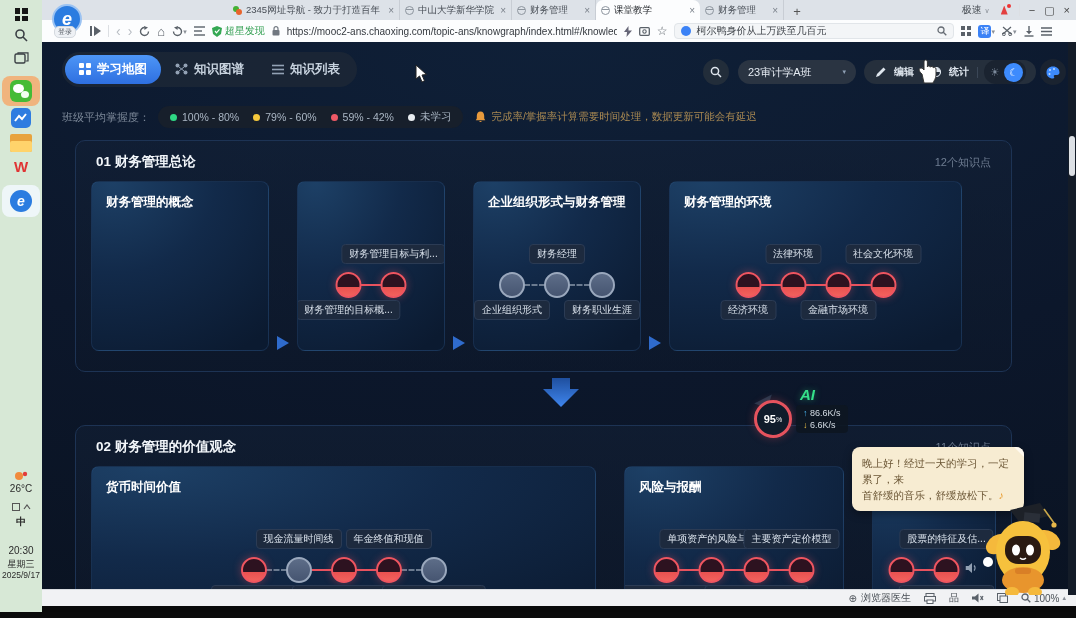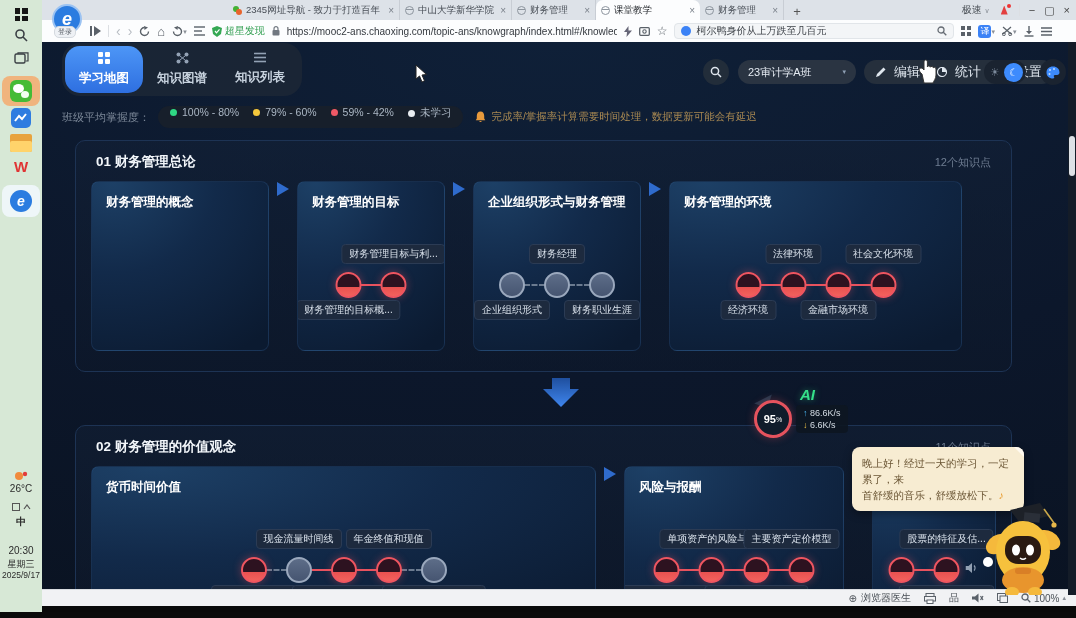--- a/index.html
+++ b/index.html
@@ -61,46 +61,46 @@
 
   .statusbar { position:absolute; left:0; bottom:6px; right:0; height:17px; background:#f1f2f4; border-top:1px solid #d9dce0; display:flex; align-items:center; justify-content:flex-end; gap:13px; padding-right:10px; font-size:10px; color:#4c5258; }
   .black-strip { position:absolute; left:0; bottom:0; width:1076px; height:6px; background:#0b0b0b; z-index:9; }
 
   
   .page { position:absolute; left:0; top:42px; right:0; height:553px; overflow:hidden;
           background:radial-gradient(140% 110% at 50% 0%, #0f2038 0%, #0c172b 55%, #0a1322 100%); }
 
   .pagenav { position:absolute; left:20px; top:10px; height:34px; display:flex; align-items:center; }
   .nav-group { display:flex; align-items:center; background:rgba(28,39,54,.85); border-radius:18px; padding:3px; }
-  .nav-pill { display:flex; align-items:center; gap:6px; padding:6px 14px; border-radius:15px; font-size:12.5px; color:#c7d2de; font-weight:bold;flex-direction:column; }
+  .nav-pill { display:flex; align-items:center; gap:6px; padding:6px 14px; border-radius:15px; font-size:12.5px; color:#c7d2de; font-weight:bold; }
   .nav-pill.active { background:linear-gradient(180deg,#4d96f7,#2e6fe0); color:#fff; }
 
   .search-circle { position:absolute; left:661px; top:17px; width:26px; height:26px; border-radius:50%; background:#222d3a; display:flex; align-items:center; justify-content:center; }
   .class-dd { position:absolute; left:696px; top:18px; width:118px; height:24px; background:#2a3442; border-radius:13px; display:flex; align-items:center; justify-content:space-between; padding:0 10px; font-size:11px; color:#e4eaf1; }
   .actions { position:absolute; left:822px; top:18px; height:24px; background:#252f3c; border-radius:13px; display:flex; align-items:center; padding:0 4px; }
-  .action-btn { display:flex; align-items:center; gap:8px; font-size:13px; color:#dfe6ee; padding:0 8px; }
+  .action-btn { display:flex; align-items:center; gap:8px; font-size:10px; color:#dfe6ee; padding:0 8px;font-weight:bold; }
   .actions .sep { width:1px; height:11px; background:#3b4757; }
   .theme-toggle { position:absolute; left:942px; top:18px; width:42px; height:24px; background:#1a2330; border-radius:13px; display:flex; align-items:center; justify-content:space-between; padding:0 3px; }
   .sun-g { color:#7c8a9c; font-size:11px; padding-left:3px; }
   .moon-circle { width:19px; height:19px; border-radius:50%; background:#3d8bfd; color:#fff; font-size:10px; display:flex; align-items:center; justify-content:center; }
   .palette-btn { position:absolute; left:998px; top:17px; width:26px; height:26px; border-radius:50%; background:#1a2330; display:flex; align-items:center; justify-content:center; }
 
   .legend-row { position:absolute; left:20px; top:64px; display:flex; align-items:center; gap:8px; }
   .legend-label { font-size:11px; color:#7c8898; }
-  .legend-pill { display:flex; align-items:flex-start; gap:14px; background:#171f2b; border-radius:11px; height:22px; padding:0 12px; }
+  .legend-pill { display:flex; align-items:center; gap:14px; background:#171f2b; border-radius:11px; height:22px; padding:0 12px; }
   .legend-item { display:flex; align-items:center; gap:5px; font-size:10.5px; color:#aab6c4; }
   .legend-item .dot { width:7px; height:7px; border-radius:50%; }
   .notice { display:flex; align-items:center; gap:5px; margin-left:4px; }
   .notice-text { font-size:10.5px; color:#a98952; }
 
   .panel { position:absolute; left:33px; width:937px; background:linear-gradient(180deg, rgba(19,33,55,.55), rgba(13,24,42,.55)); border:1px solid #1d3354; border-radius:10px; }
   .panel-head { display:flex; justify-content:space-between; align-items:center; padding:12px 20px 0; }
   .section-title { font-size:13.5px; font-weight:bold; color:#f2f6fa; }
   .section-count { font-size:11px; color:#6f7d92; }
-  .cards-row { position:absolute; left:15px; top:40px; right:15px; display:flex; align-items:flex-start; }
+  .cards-row { position:absolute; left:15px; top:40px; right:15px; display:flex; align-items:flex-end; }
   .kcard { position:relative; height:170px; border-radius:8px; overflow:hidden; flex:0 0 auto;
            background:radial-gradient(130% 120% at 12% 0%, #1d4066 0%, #122a4a 45%, #0b1a30 100%);
            border:1px solid rgba(46,84,130,.35); }
   .kcard-title { font-size:12.5px; font-weight:bold; color:#fff; padding:12px 14px 0; white-space:nowrap; }
   .graph { position:absolute; top:62px; left:50%; transform:translateX(-50%); height:80px; }
   .gnode { position:absolute; top:28px; width:26px; height:26px; border-radius:50%; }
   .gnode.red { border:2px solid #ef5560; background:linear-gradient(180deg,#2d1220 0%,#2d1220 57%,#e8504f 57%,#f2625d 100%); box-shadow:0 0 9px rgba(240,80,90,.4); }
   .gnode.gray { border:2px solid #9aa8bd; background:linear-gradient(180deg,#5d6d88,#465571); }
   .glink { position:absolute; top:40px; height:0; border-top:2px solid #e8535f; }
   .glink.dashed { border-top:2px dashed #6b7b90; }
@@ -468,21 +468,20 @@
         <div class="cards-row">
             <div class="kcard" style="width: 178px;">
               <div class="kcard-title">财务管理的概念</div>
             </div>
             <span class="card-arrow">
               <svg width="14" height="16" viewBox="0 0 14 16">
                 <polygon points="1,1 13,8 1,15" fill="#2f6bcc"></polygon>
               </svg>
             </span>
             <div class="kcard" style="width: 148px;">
-              <div class="kcard-title">财务管理的目标</div>
               <div class="graph" style="width: 71px;">
                 <span class="glink" style="left: 25px; width: 21px;"></span>
                 <span class="gnode red" style="left: 0px;"></span>
                 <span class="gnode red" style="left: 45px;"></span>
                 <span class="glabel top" style="left: 58px;">财务管理目标与利...</span>
                 <span class="glabel bottom" style="left: 13px;">财务管理的目标概...</span>
               </div>
             </div>
             <span class="card-arrow">
               <svg width="14" height="16" viewBox="0 0 14 16">

